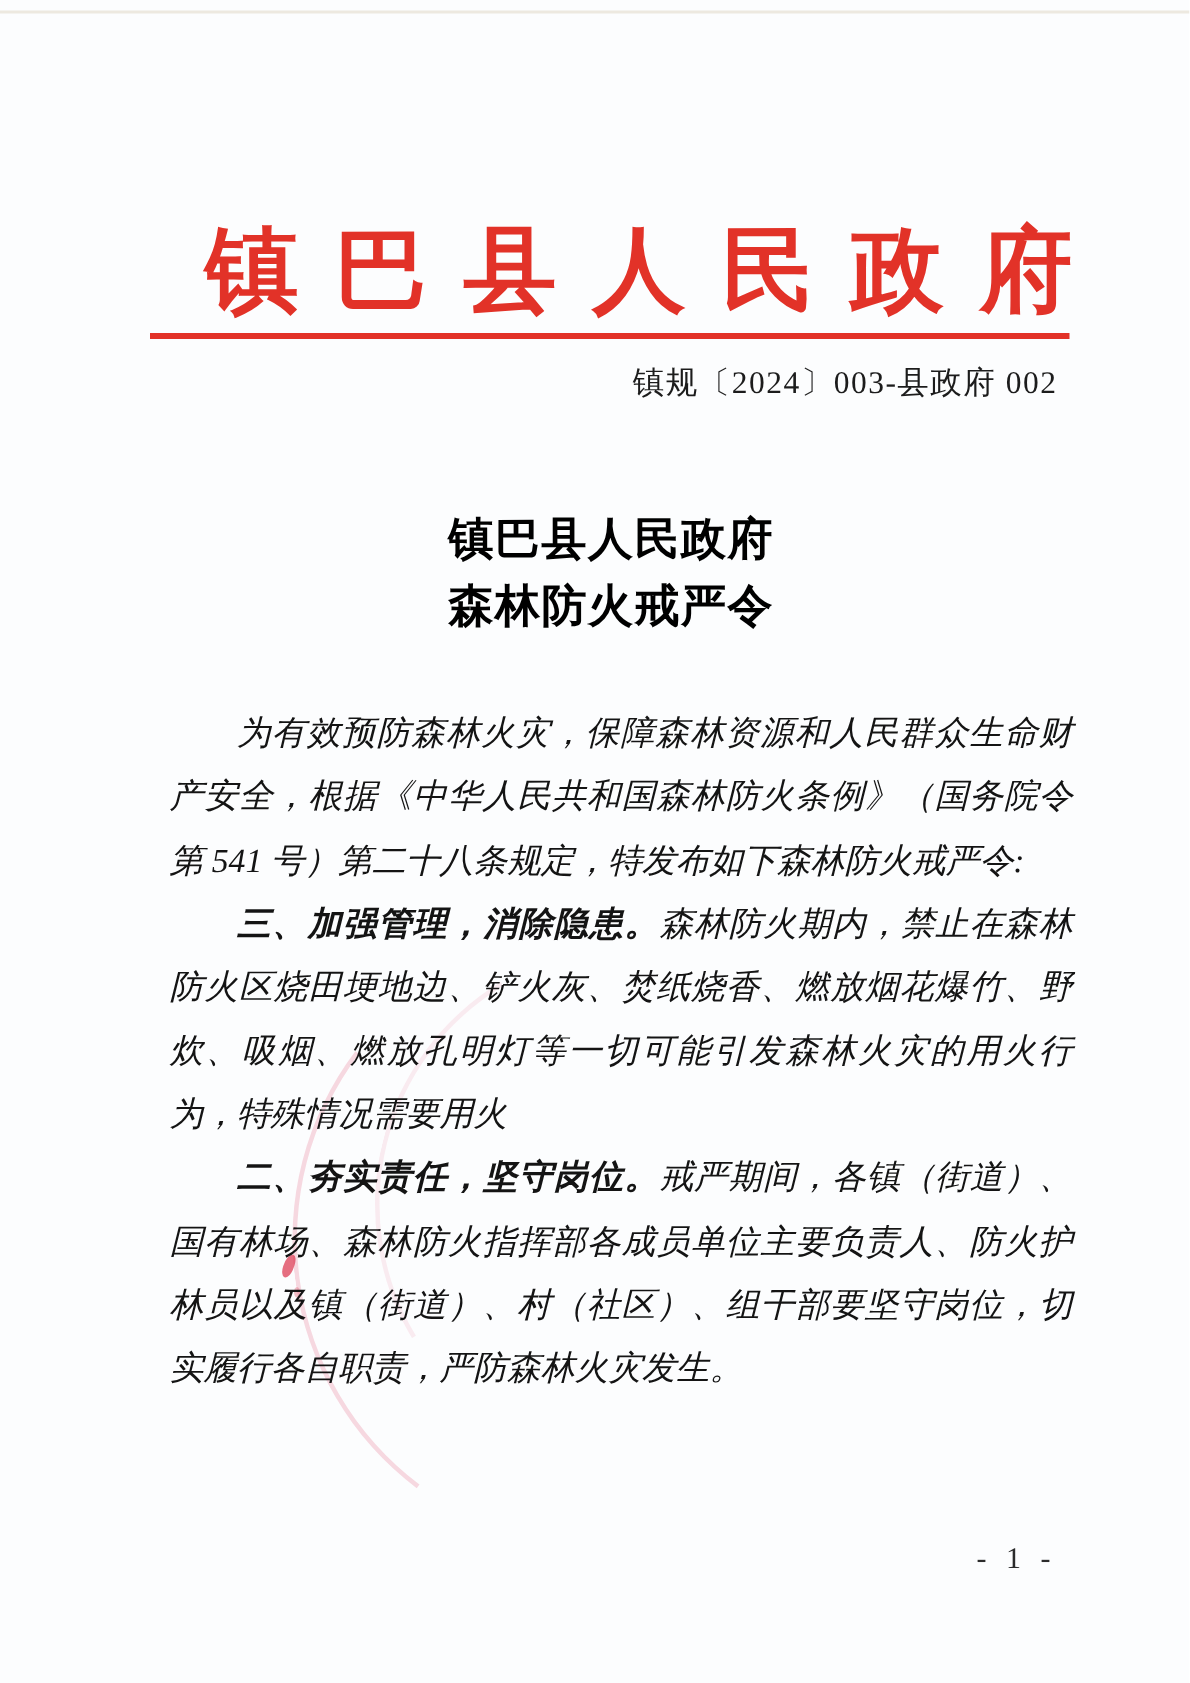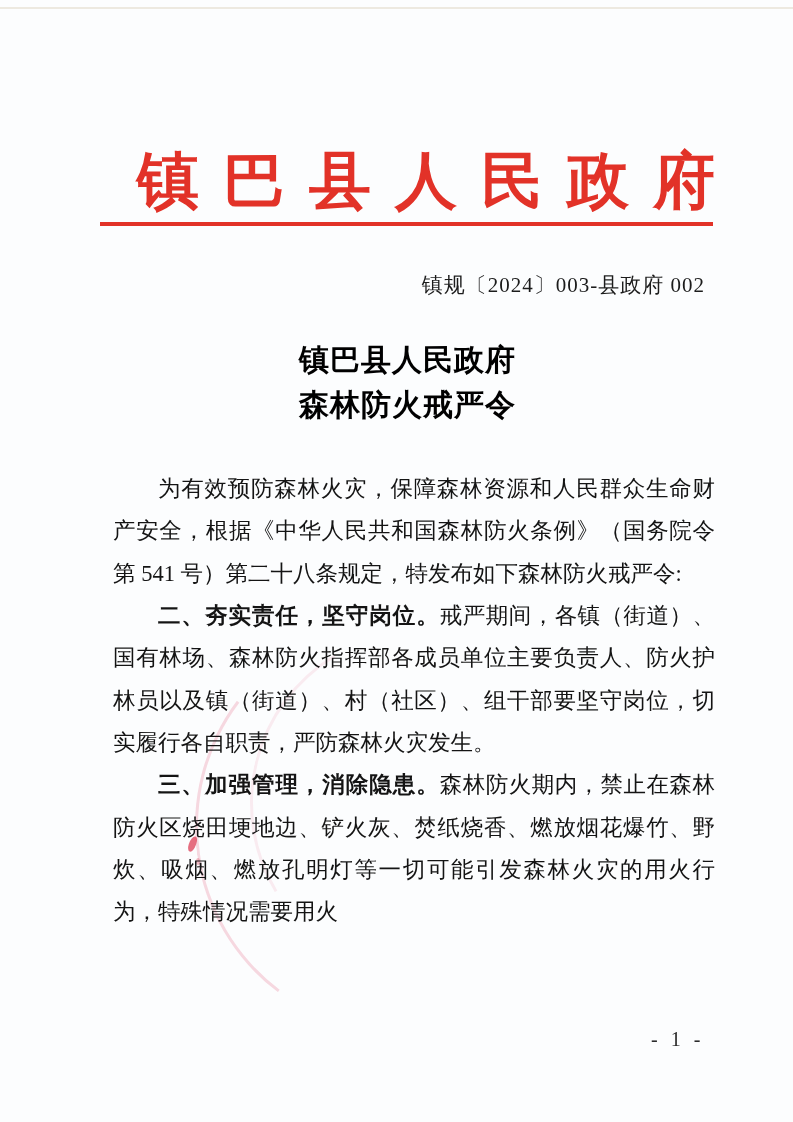--- a/index.html
+++ b/index.html
@@ -38,21 +38,21 @@
     white-space: nowrap;
   }
   .red-rule {
     position: absolute;
     top: 222px; left: 100px;
     width: 613px; height: 4px;
     background: #e23228;
   }
   .doc-number {
     position: absolute;
-    top: 271px; right: 88px;
+    top: 241px; right: 88px;
     font-size: 21px;
     letter-spacing: 1px;
     color: #1c1c1c;
     white-space: nowrap;
   }
   .doc-title {
     position: absolute;
     top: 337px; left: 0;
     width: 793px;
     text-align: center;
@@ -69,20 +69,21 @@
     width: 602px;
     font-size: 22.5px;
     line-height: 42.35px;
     text-align: justify;
     text-justify: inter-ideograph;
     color: #141414;
   }
   .body-text p {
     margin: 0;
     text-indent: 2em;
+    font-style: italic;
   }
   .sec-head {
     font-weight: 700;
     font-family: "Liberation Sans", sans-serif;
     letter-spacing: .5px;
   }
   
   .stamp-arc {
     position: absolute;
     top: 618px; left: 195px;
@@ -145,20 +146,20 @@
 
   <div class="stamp-arc"></div>
   <div class="stamp-arc2"></div>
   <div class="ink-spot"></div>
   <div class="ink-spot2"></div>
 
   <div class="body-text">
     <p>为有效预防森林火灾，保障森林资源和人民群众生命财产安全，根据《中华人民共和国森林防火条例》（国务院令第 541 号）第二十八条规定，特发布如下森林防火戒严令:</p>
 
 
+    <p><span class="sec-head">三、加强管理，消除隐患。</span><span>森林防火期内，禁止在森林防火区烧田埂地边、铲火灰、焚纸烧香、燃放烟花爆竹、野炊、吸烟、燃放孔明灯等一切可能引发森林火灾的用火行为，特殊情况需要用火</span></p>
+
     <p><span class="sec-head">二、夯实责任，坚守岗位。</span><span>戒严期间，各镇（街道）、国有林场、森林防火指挥部各成员单位主要负责人、防火护林员以及镇（街道）、村（社区）、组干部要坚守岗位，切实履行各自职责，严防森林火灾发生。</span></p>
-
-    <p><span class="sec-head">三、加强管理，消除隐患。</span><span>森林防火期内，禁止在森林防火区烧田埂地边、铲火灰、焚纸烧香、燃放烟花爆竹、野炊、吸烟、燃放孔明灯等一切可能引发森林火灾的用火行为，特殊情况需要用火</span></p>
   </div>
 
   <div class="page-number">- 1 -</div>
 
 </div>
 
 </body></html>

